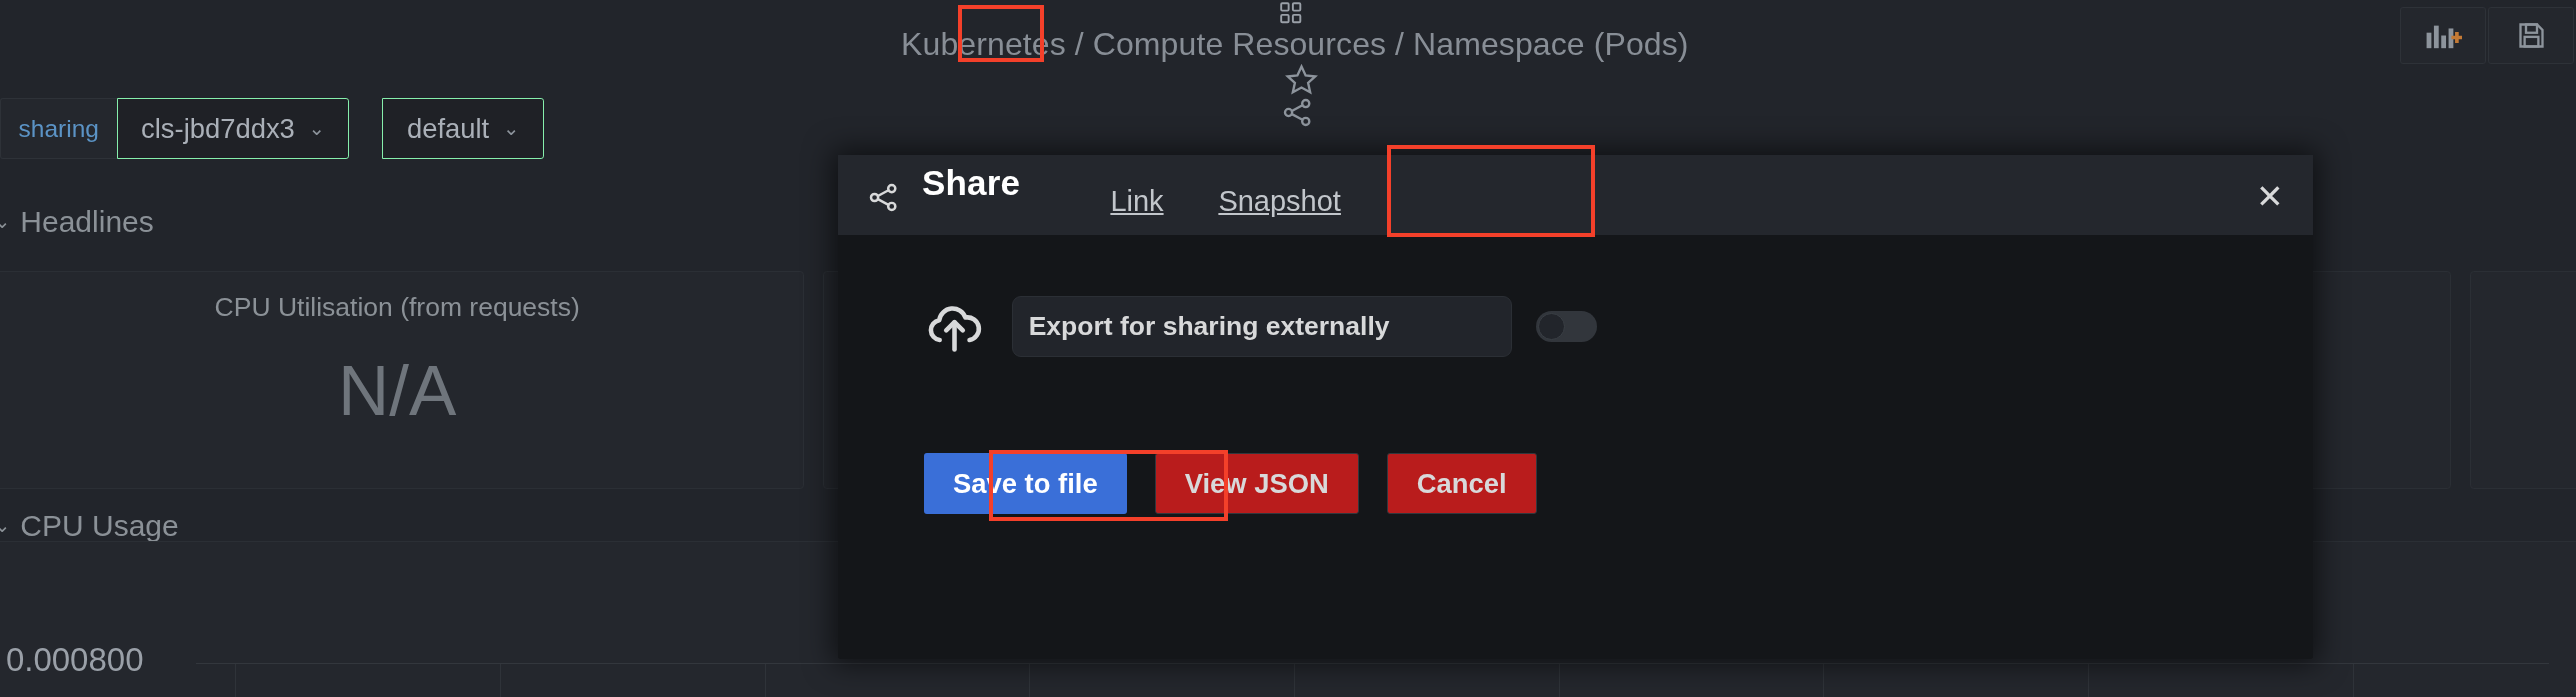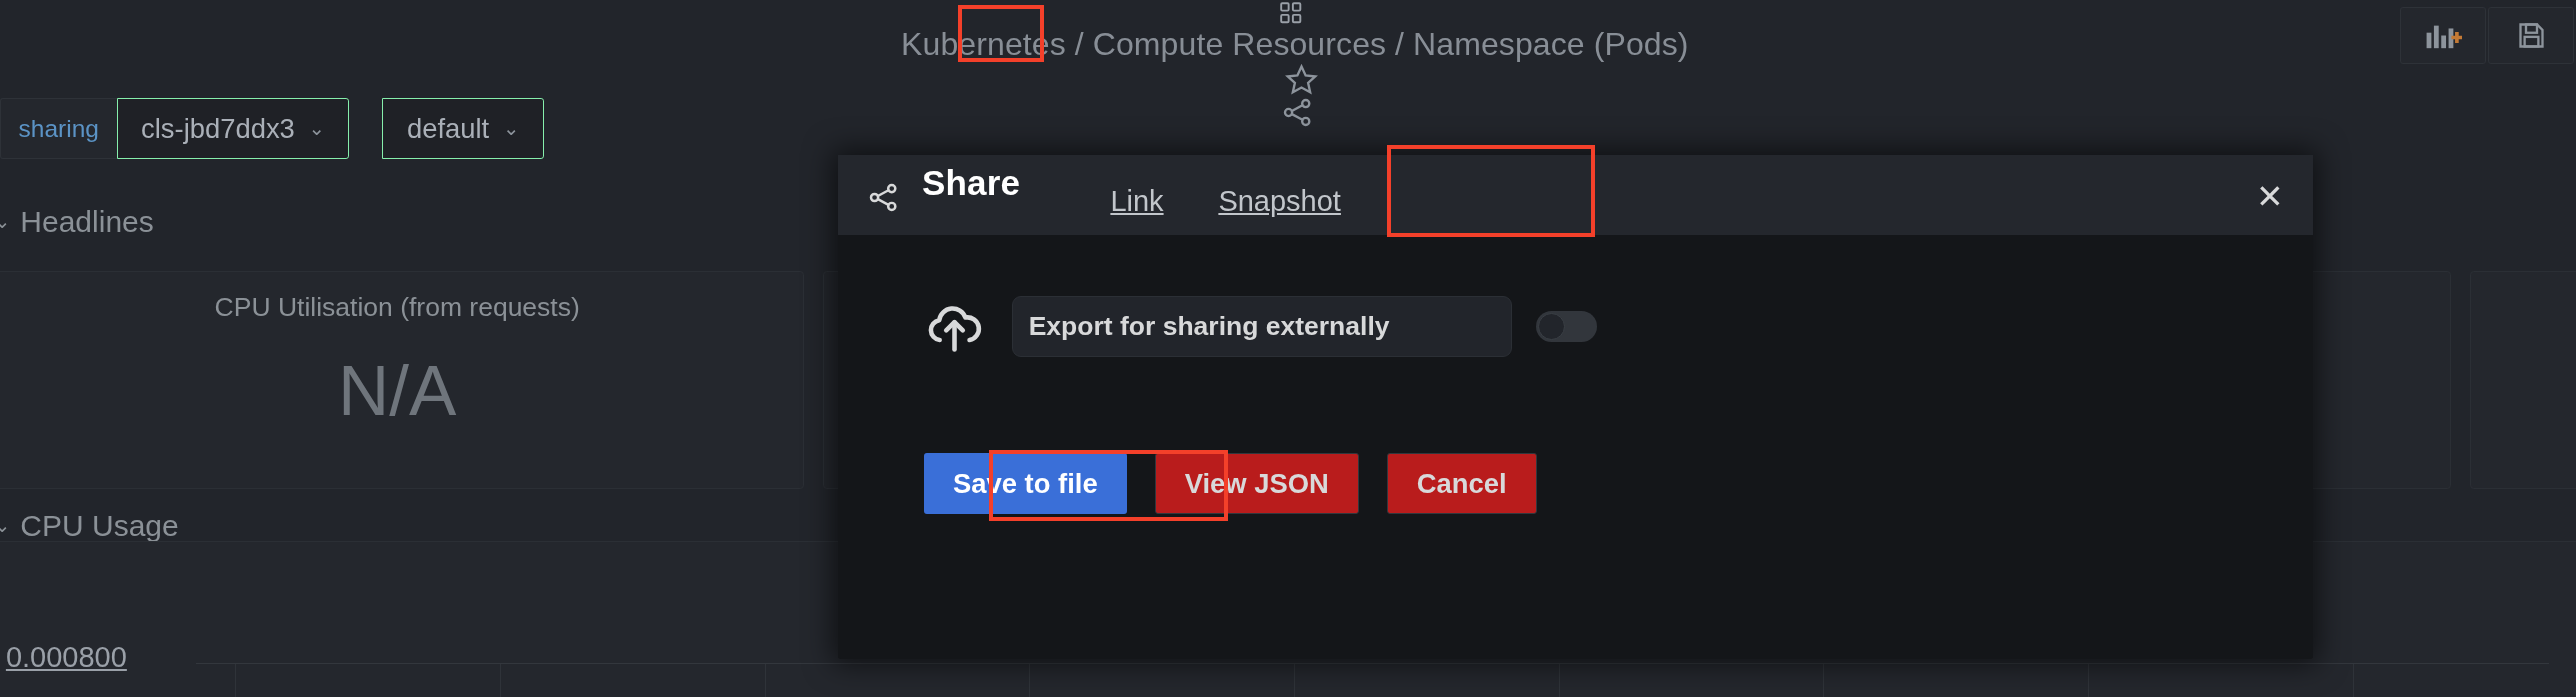--- a/index.html
+++ b/index.html
@@ -80,21 +80,21 @@
   .panel-bigvalue{
     width:100%; text-align:center; color:#6f757c; font-size:71px; margin-top:27.4px;
   }
 
   
   .graph{
     position:absolute; left:0; top:541px; width:2576px; height:157px;
     background:#24272d; border-top:1px solid #2b2f35;
   }
   .yaxis-label{
-    position:absolute; left:5.9px; top:641px; color:#9aa0a8; font-size:29px; z-index:4;text-decoration:underline;
+    position:absolute; left:5.9px; top:641px; color:#9aa0a8; font-size:33px; z-index:4;
   }
   .gl-h{ position:absolute; left:196px; top:663px; width:2353px; height:1px; background:#33373d; }
   .gl-v{ position:absolute; top:664px; width:1px; height:34px; background:#2f3339; }
 
   
   .bgpanel{
     position:absolute; background:#24272d; border:1px solid #2b2f35; border-radius:3.9px;
   }
 
   

